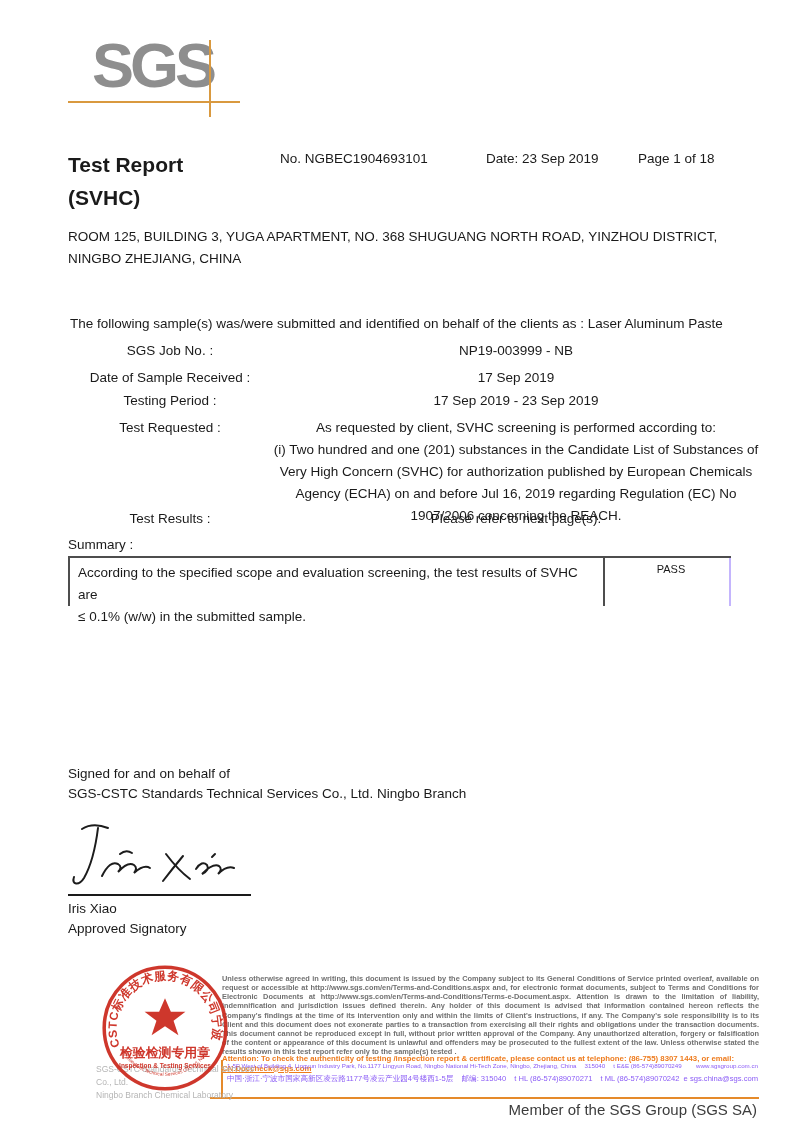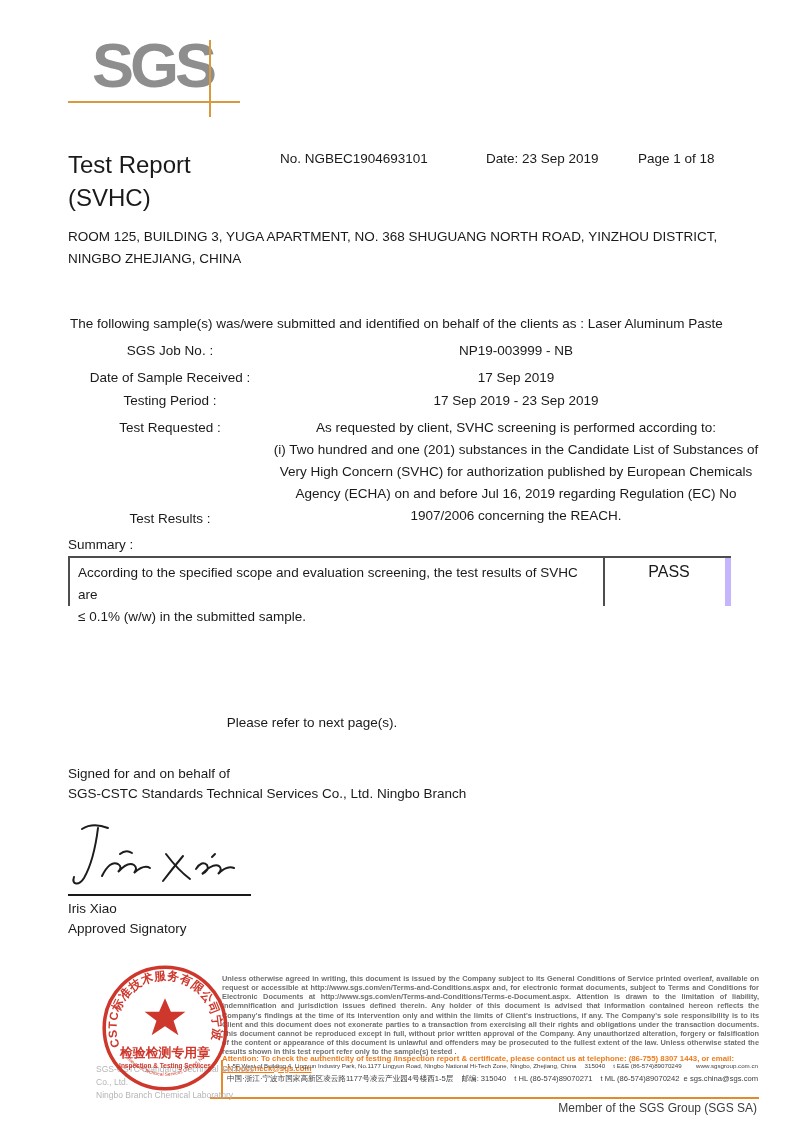--- a/index.html
+++ b/index.html
@@ -10,77 +10,77 @@
   }
   
   .logo-text{
     position:absolute; left:92px; top:34px; font-size:63px; font-weight:bold;
     color:#8e8e8e; letter-spacing:-4px; line-height:1;
   }
   .logo-hline{position:absolute; left:68px; top:101px; width:172px; height:2px; background:#d9993f;}
   .logo-vline{position:absolute; left:209px; top:40px; width:2px; height:77px; background:#d9993f;}
   
   .hdr{position:absolute; left:68px; top:148px; width:692px; display:flex;}
-  .hdr .title-block{width:212px; font-size:24px; font-weight:normal; line-height:33px;}
+  .hdr .title-block{width:212px; font-size:21px; font-weight:bold; line-height:33px;}
   .hdr .meta{font-size:13.5px; padding-top:3px;}
   .hdr .m-no{width:206px;}
   .hdr .m-date{width:152px;}
   .hdr .m-page{flex:1;}
   
   .client{position:absolute; left:68px; top:203px; width:690px; font-size:13.5px; line-height:22.5px; white-space:pre-line;}
   .client .name{display:block;}
   
   .intro{position:absolute; left:70px; top:316px; width:700px; font-size:13.5px;}
   .frow{position:absolute; left:68px; width:692px; display:flex; font-size:13.5px; line-height:22px;text-align:center;}
   .frow .lbl{width:204px; flex:0 0 204px;}
   .frow .val{flex:1; white-space:pre-line; overflow:hidden; max-width:488px;}
-  .r1{top:340px;} .r2{top:367px;} .r3{top:390px;} .r4{top:417px;} .r5{top:508px;flex-direction:column;}
+  .r1{top:340px;} .r2{top:367px;} .r3{top:390px;} .r4{top:417px;} .r5{top:508px;}
   
   .summary-h{position:absolute; left:68px; top:537px; font-size:13.5px;}
   .sum-table{
     position:absolute; left:68px; top:556px; width:663px; display:flex;
     border-top:2px solid #4d4d4d; box-sizing:border-box;gap:8px;
   }
   .sum-cell-text{
     width:537px; box-sizing:border-box; border-left:2px solid #4d4d4d; border-right:2px solid #4d4d4d;
     padding:4px 8px 8px 8px; font-size:13.5px; line-height:22px; white-space:pre-line; height:48px;
   }
   .sum-cell-verdict{
-    flex:1; box-sizing:border-box; border-right:6px solid #c4b5fd; text-align:center;
-    padding-top:5px; font-size:16px; height:48px;
+    flex:1; box-sizing:border-box; border-right:2px solid #c4b5fd; text-align:center;
+    padding-top:5px; font-size:11px; height:48px;
   }
   
   .signed{position:absolute; left:68px; top:764px; font-size:13.5px; line-height:19.5px;}
   .sig-svg{position:absolute; left:62px; top:816px;}
   .sig-line{position:absolute; left:68px; top:894px; width:183px; height:2px; background:#1a1a1a;}
   .sig-name{position:absolute; left:68px; top:901px; font-size:13.5px;}
   .sig-role{position:absolute; left:68px; top:921px; font-size:13.5px;}
   
   .lab-text{position:absolute; left:96px; top:1063px; width:160px; font-size:8.5px; line-height:1.55; color:#b5b5b5; z-index:1;}
   .stamp{position:absolute; left:98px; top:964px; z-index:2; opacity:.94;}
   .fineprint{
     position:absolute; left:222px; top:967px; width:537px; font-size:7.4px; line-height:1.22;
     color:#707070; font-weight:bold; text-align:justify;
   }
   .fineprint .lnk{}
   .attention{
     position:absolute; left:222px; top:1046px; width:537px; font-size:7.8px; line-height:1.25;
     color:#ee7b1d; font-weight:bold;
   }
   .attention .lnk{text-decoration:underline;}
-  .addr{position:absolute; left:227px; top:1061px; width:531px; color:#404040;}
+  .addr{position:absolute; left:227px; top:1061px; width:531px; color:#8b5cf6;}
   .addr-row{display:flex; align-items:baseline; white-space:nowrap;}
   .addr-row1{font-size:6.2px; line-height:1.7;}
   .addr-row2{font-size:7.6px; line-height:1.8;}
   .addr .a-left{overflow:hidden;}
   .addr .a-gap{margin-left:8px;}
   .addr .a-right{margin-left:auto;text-align:right;}
   .orange-v{position:absolute; left:221px; top:1060px; width:2px; height:37px; background:#e58a2a;}
   .orange-h{position:absolute; left:210px; top:1097px; width:549px; height:2px; background:#e58a2a;}
-  .member{position:absolute; right:36px; top:1101px; font-size:12px; color:#3c3c3c;}
+  .member{position:absolute; right:36px; top:1101px; font-size:15px; color:#3c3c3c;}
 </style>
 </head>
 <body>
 
 <div class="page">
 
   <div class="logo-text">SGS</div>
   <div class="logo-hline"></div>
   <div class="logo-vline"></div>
 

